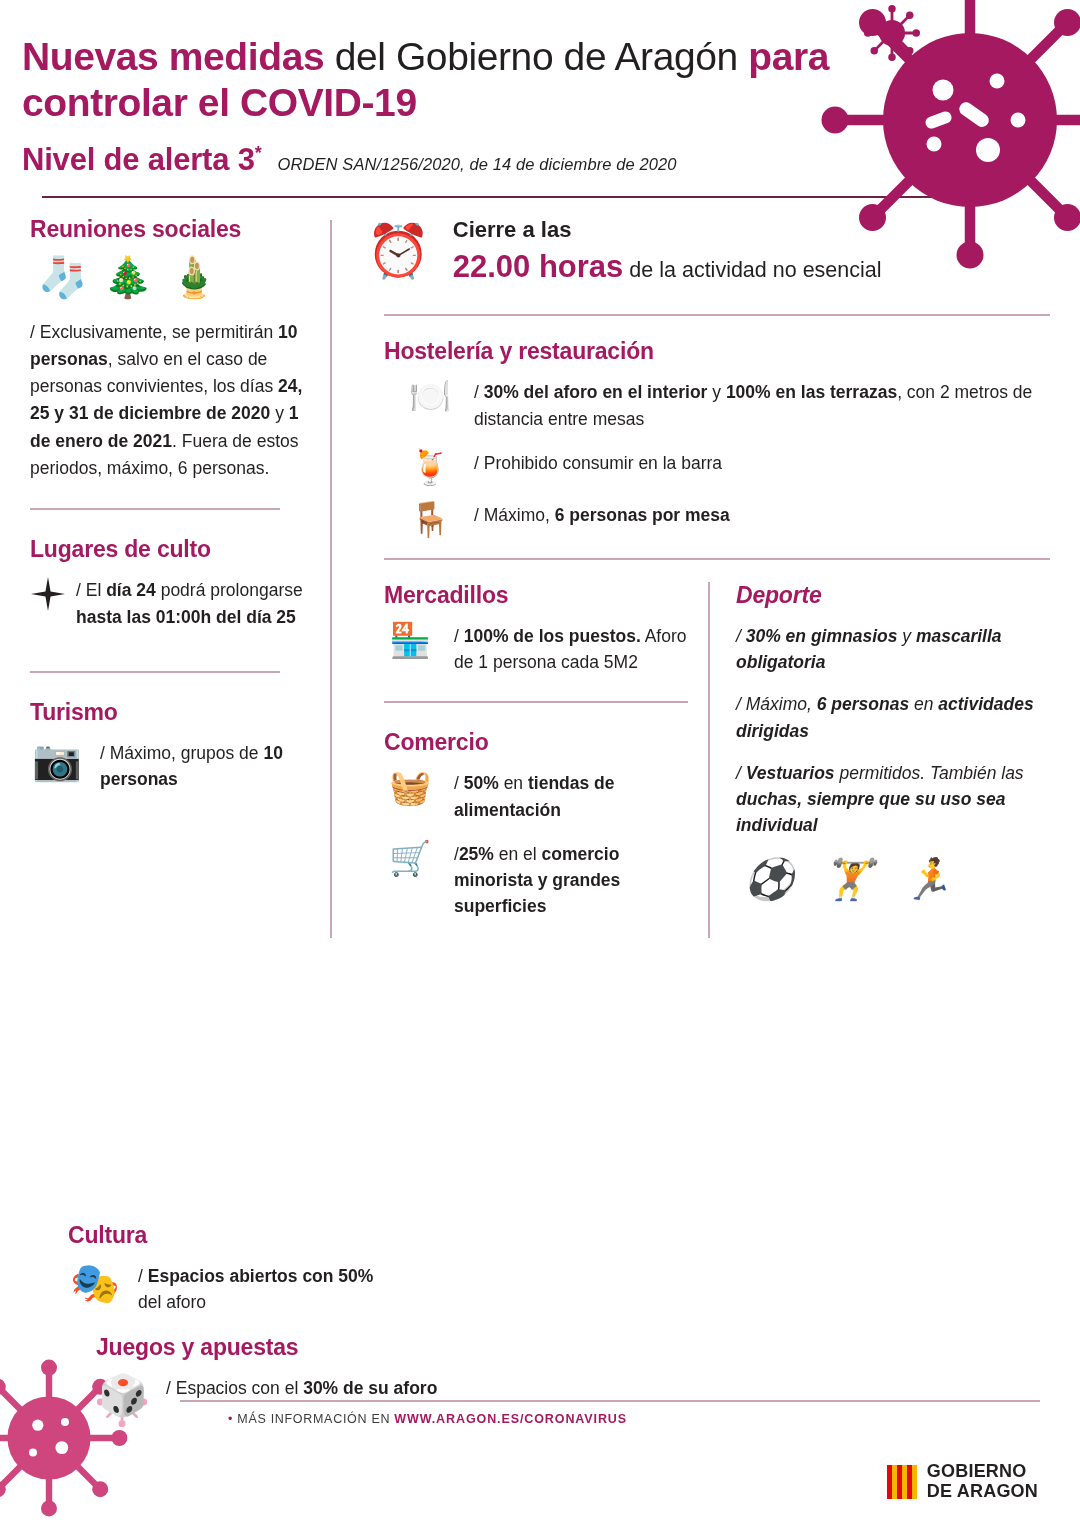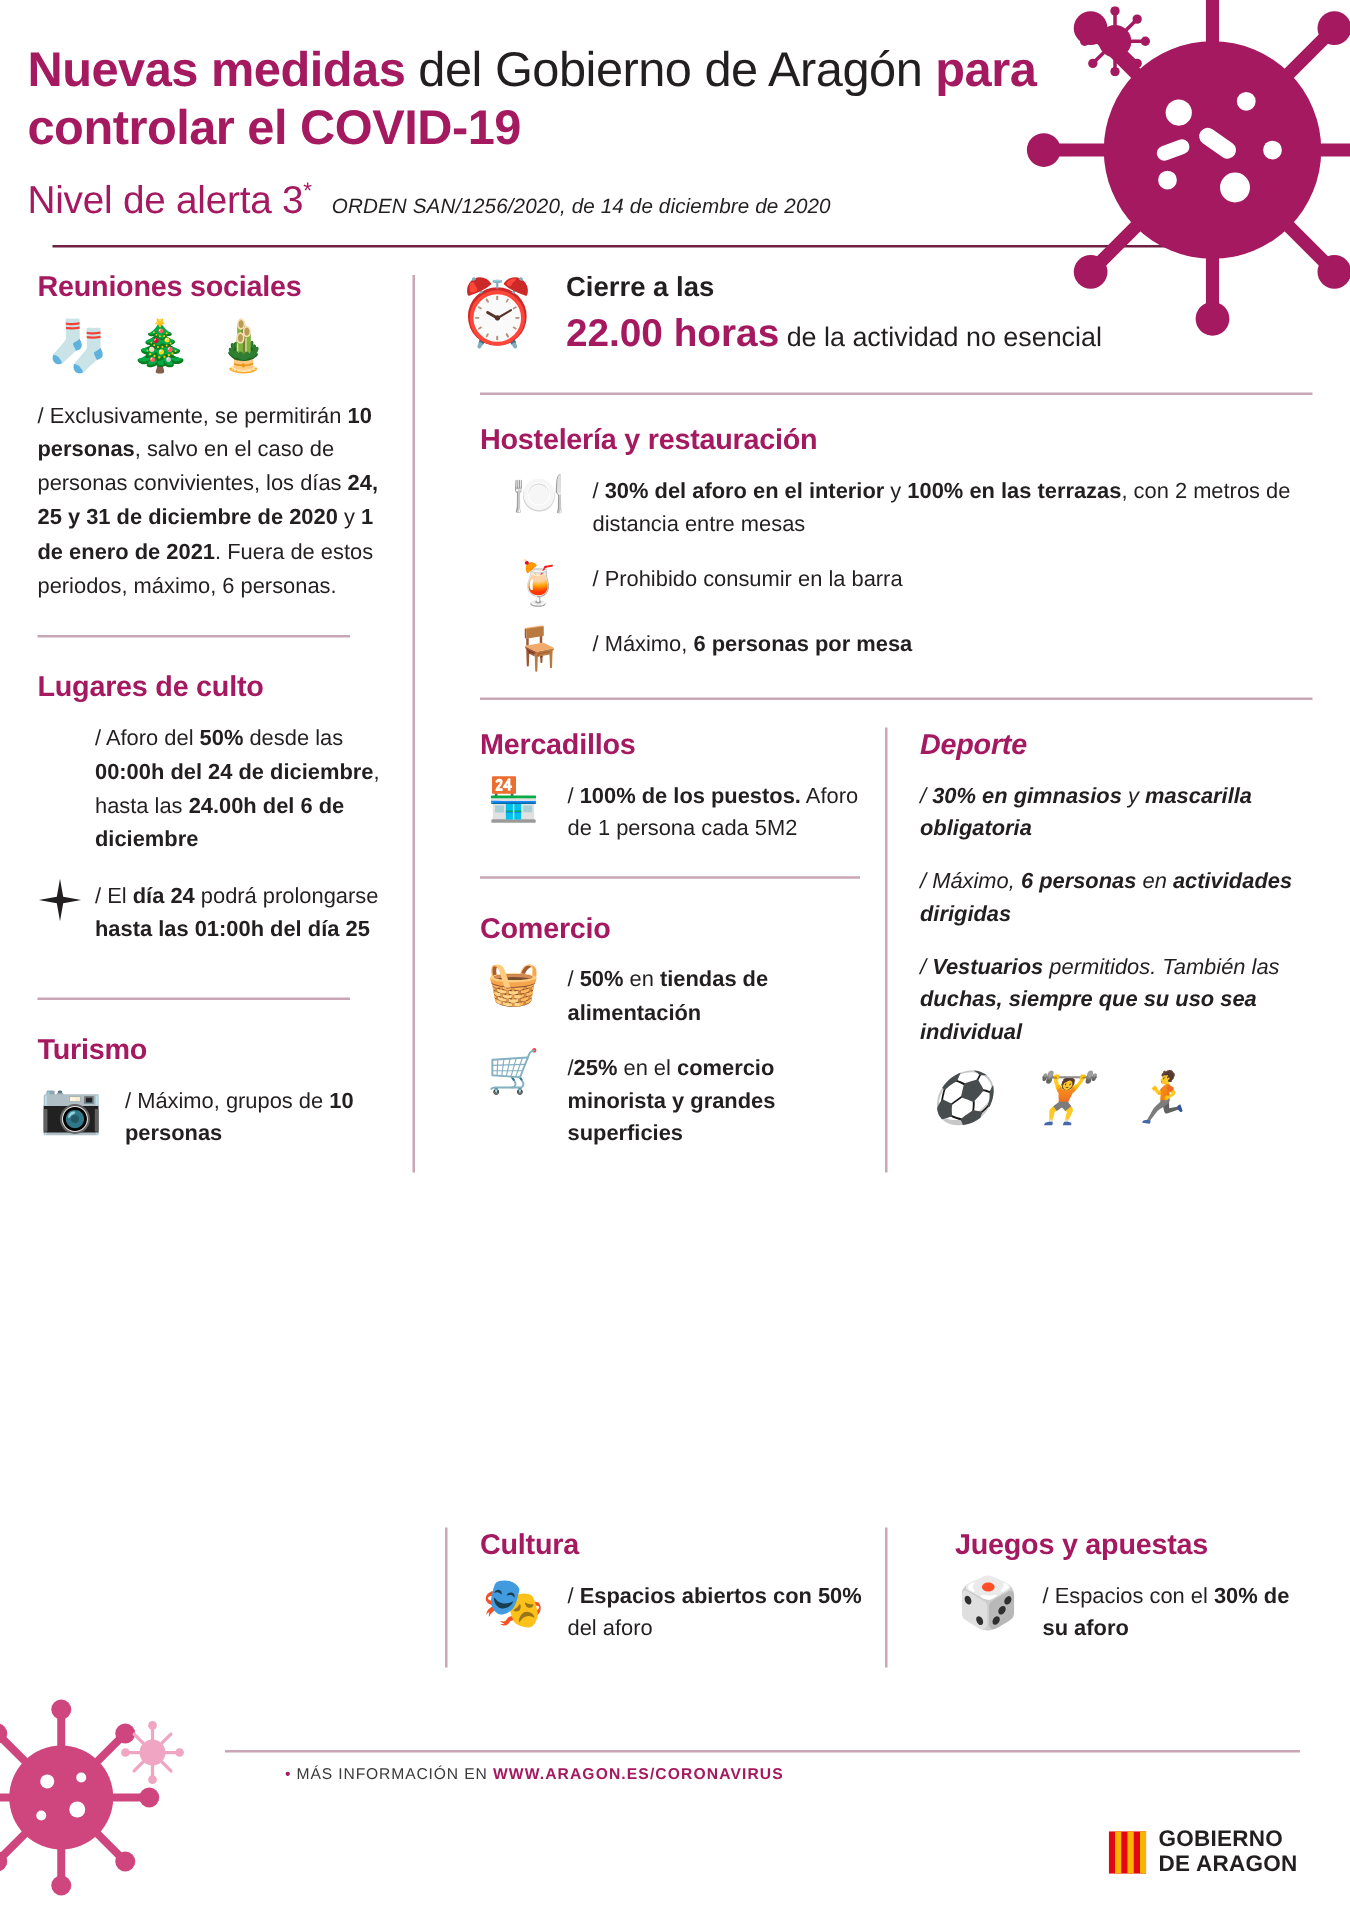--- a/index.html
+++ b/index.html
@@ -32,21 +32,21 @@
 
   
   .header { padding: 34px 40px 0 22px; }
   .title {
     font-size: 39px; line-height: 1.18; font-weight: 400;
     color: #231f20; letter-spacing: -0.4px; max-width: 830px;
   }
   .title b { color: #a4195f; font-weight: 700; }
   .subtitle-row { display: flex; align-items: baseline; margin-top: 16px; }
   .alert-level {
-    font-size: 31px; color: #a4195f; font-weight: 400; letter-spacing: -0.2px;
+    font-size: 31px; color: #a4195f; font-weight: 700; letter-spacing: -0.2px;
   }
   .alert-star { font-size: 18px; color: #a4195f; vertical-align: super; }
   .order-ref {
     font-size: 16.5px; font-style: italic; color: #231f20; margin-left: 16px;
     letter-spacing: 0.1px;
   }
   .hr-top {
     height: 2px; background: #6f2144; margin: 18px 42px 0 42px; width: 935px;
   }
 
@@ -245,26 +245,20 @@
       </div>
 
       <div class="para">
         <span>/ Exclusivamente, se permitirán </span><b>10 personas</b><span>, salvo en el caso de personas convivientes, los días </span><b>24, 25 y 31 de diciembre de 2020</b><span> y </span><b>1 de enero de 2021</b><span>. Fuera de estos periodos, máximo, 6 personas.</span>
       </div>
 
       <div class="rule short"></div>
 
       <h2 class="sec">Lugares de culto</h2>
 
-      <div style="display:flex;gap:10px;align-items:flex-start;margin-bottom:18px;">
-        <span style="width:36px;flex:0 0 auto;"></span>
-        <div class="para">
-          <span>/ Aforo del </span><b>50%</b><span> desde las </span><b>00:00h del 24 de diciembre</b><span>, hasta las </span><b>24.00h del 6 de diciembre</b>
-        </div>
-      </div>
 
       <div style="display:flex;gap:10px;align-items:flex-start;">
         <span style="width:36px;flex:0 0 auto;text-align:center;">
           <svg width="34" height="34" viewBox="0 0 40 40">
               <path d="M20 0 L23 17 L40 20 L23 23 L20 40 L17 23 L0 20 L17 17 Z" fill="#231f20"></path>
             </svg>
         </span>
         <div class="para">
           <span>/ El </span><b>día 24</b><span> podrá prolongarse </span><b>hasta las 01:00h del día 25</b>
         </div>
@@ -368,21 +362,21 @@
           <div class="sports-row">
             <span class="emoji">⚽</span>
             <span class="emoji">🏋️</span>
             <span class="emoji">🏃</span>
           </div>
         </div>
       </div>
     </div>
   </div>
 
-  <div style="position:absolute; left:56px; top:1222px; width:996px; display:flex;">
+  <div style="position:absolute; left:42px; top:1222px; width:996px; display:flex;flex-direction:column;">
     <div style="width:300px;"></div>
     <div style="width:2px;background:#c9a6b6;"></div>
 
     <div style="width:350px;padding-left:26px;">
       <h2 class="sec">Cultura</h2>
       <div class="item">
         <span class="ico emoji">🎭</span>
         <div class="txt">
           <span>/ </span><b>Espacios abiertos con 50%</b><span> del aforo</span>
         </div>

